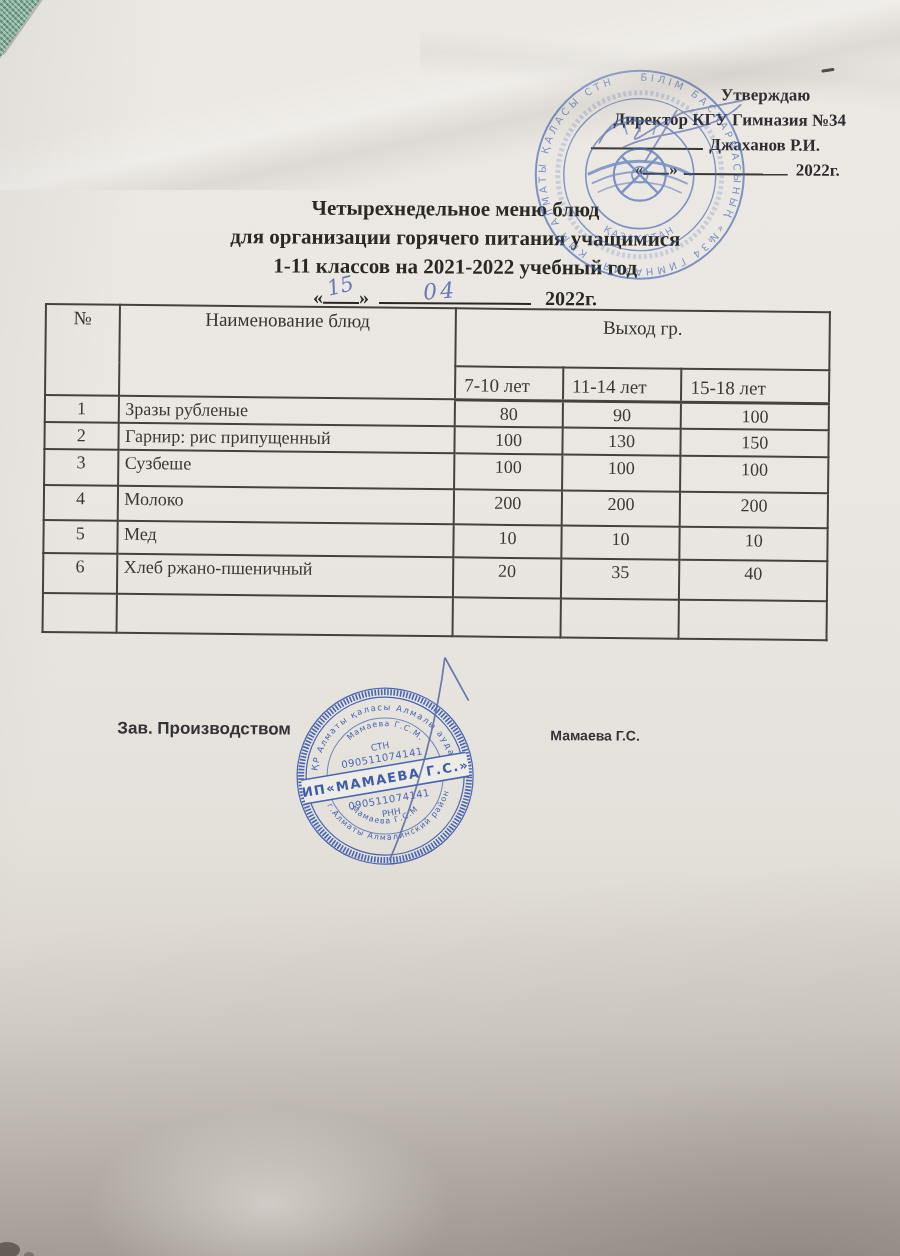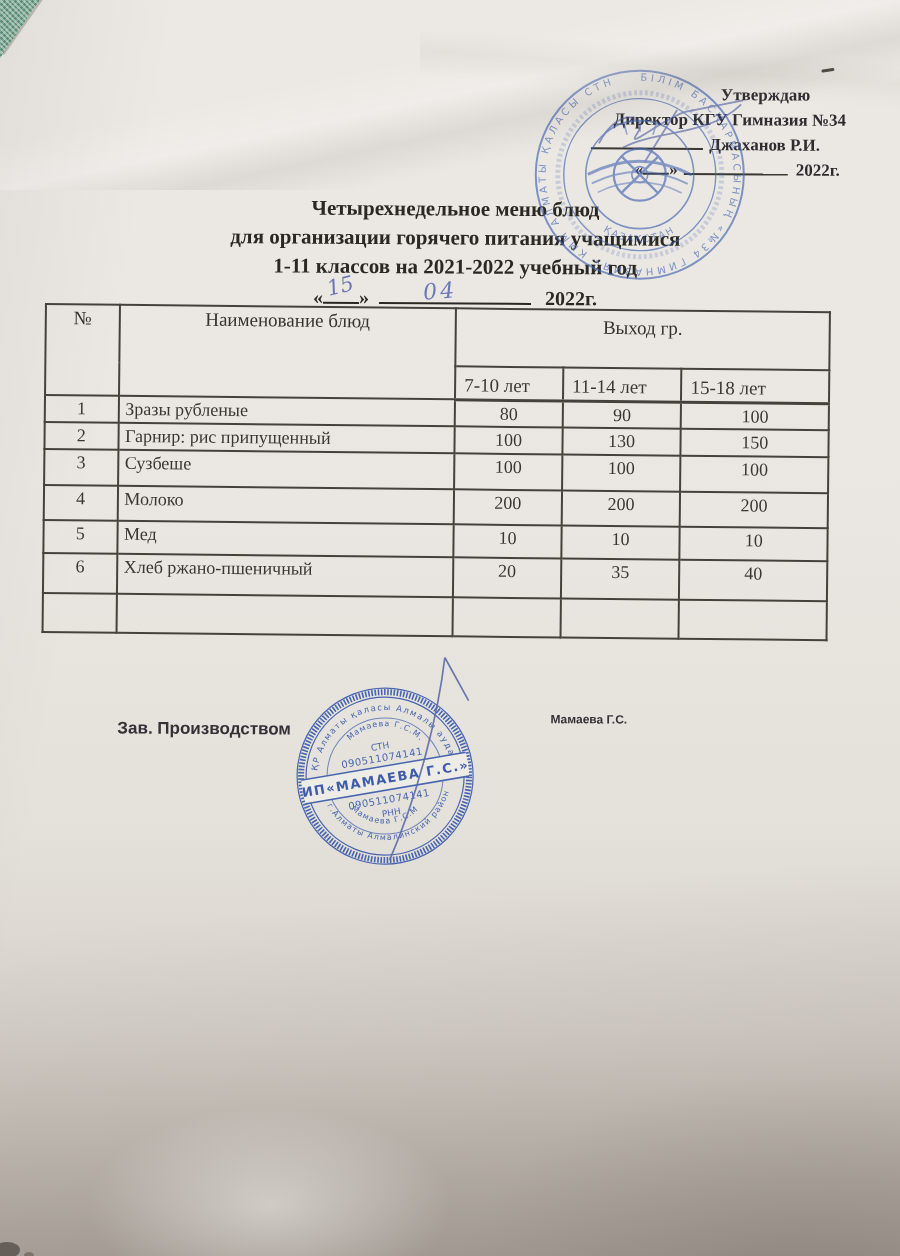--- a/index.html
+++ b/index.html
@@ -66,22 +66,22 @@
   .doc-table .subhdr td{border-bottom-width:3px;font-size:19px;text-align:left;padding:5px 0 0 8px;vertical-align:middle;}
   .c-num{width:69px;text-align:center;}
   .c-name{width:333px;text-align:left;padding-left:6px !important;}
   .c-a{width:104px;text-align:center;}
   .c-b{width:115px;text-align:center;}
   .c-c{width:145px;text-align:center;}
 
   
   .f-left{position:absolute;left:120px;top:718px;font-family:"Liberation Sans",sans-serif;
     font-weight:700;font-size:17px;color:#343237;}
-  .f-right{position:absolute;left:553px;top:709px;font-family:"Liberation Sans",sans-serif;
-    font-weight:700;font-size:12px;color:#343237;}
+  .f-right{position:absolute;left:553px;top:724px;font-family:"Liberation Sans",sans-serif;
+    font-weight:700;font-size:14px;color:#343237;}
 
   .stamp-top{position:absolute;left:526px;top:56px;opacity:.66;}
   .stamp-bottom{position:absolute;left:298px;top:684px;opacity:.93;}
   .pen-strokes{position:absolute;left:330px;top:640px;}
   svg text{font-family:"DejaVu Sans",sans-serif;}
 </style>
 </head>
 <body>
 
 <div class="green-corner"></div>

